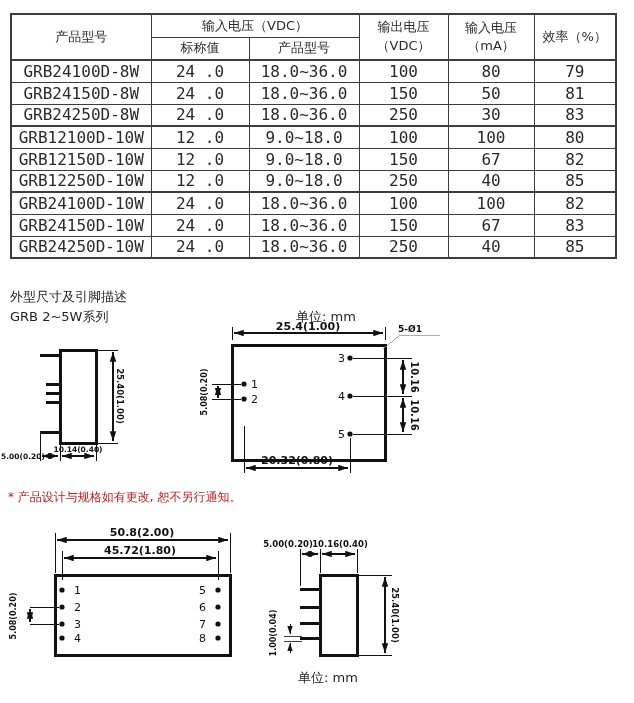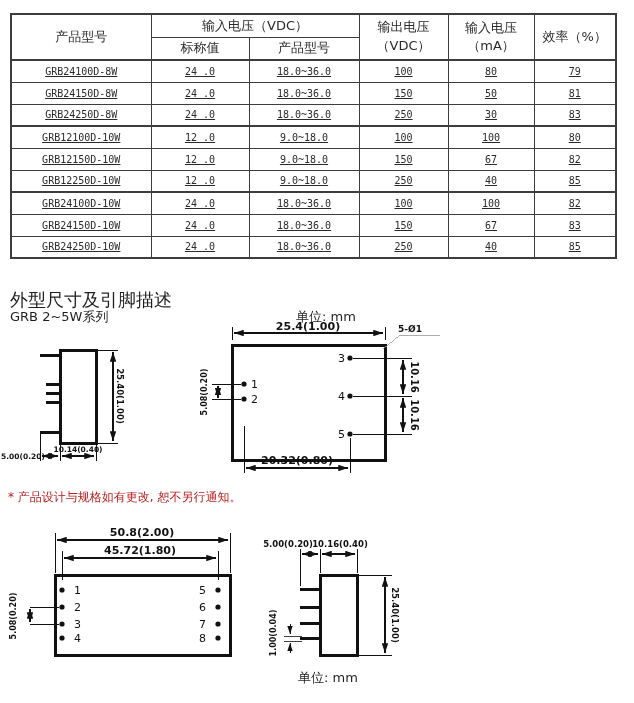--- a/index.html
+++ b/index.html
@@ -15,26 +15,26 @@
     border:2px solid #3d3d3d;
   }
   table.spec th, table.spec td {
     border:1px solid #3d3d3d; text-align:center; vertical-align:middle;
     padding:0; color:#2a2a2a;
   }
   table.spec thead th { font-weight:normal; font-size:13px; height:23px; border-bottom-width:2px; }
   table.spec thead th.mid { border-bottom-width:1px; }
   table.spec tbody td {
     font-family:"DejaVu Sans Mono","DejaVu Sans",monospace;
-    font-size:10px; height:22px;text-decoration:underline;
+    font-size:16px; height:22px;
   }
   table.spec tbody tr.gsep td { border-bottom-width:2px; }
   .vout-head span { display:block; line-height:1.45; }
   .abs { position:absolute; white-space:nowrap; }
-  .sec-title { font-size:18px; color:#1f1f1f; }
+  .sec-title { font-size:13px; color:#1f1f1f; }
   .sec-line  { font-size:13px; color:#1f1f1f; }
   .note-line { font-size:12px; color:#b91c1c; }
   svg .dimtxt { font-family:"DejaVu Sans","Liberation Sans",sans-serif; font-weight:bold; fill:#111; }
   svg .pintxt { font-family:"DejaVu Sans","Liberation Sans",sans-serif; fill:#111; }
   svg line, svg rect, svg polyline { shape-rendering:crispEdges; }
 </style>
 </head>
 <body>
 
 <div class="page">

